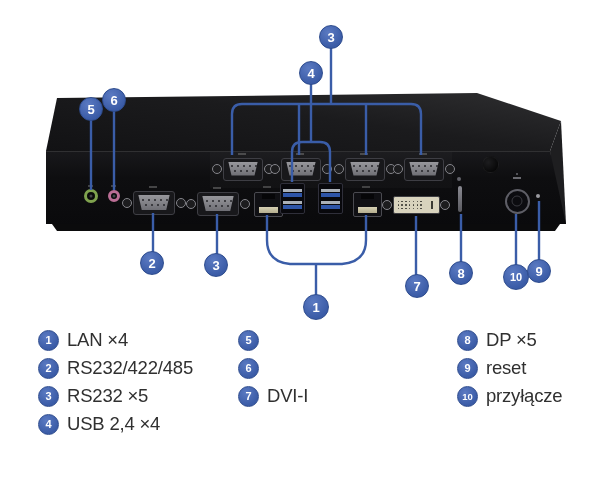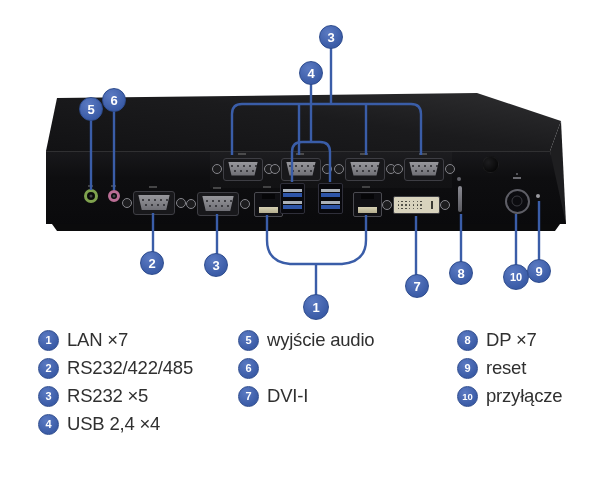--- a/index.html
+++ b/index.html
@@ -235,52 +235,51 @@
       <div class="abs callout" style="left: 316px; top: 307px; width: 24px; height: 24px; font-size: 13px;">1</div>
       <div class="abs callout" style="left: 417px; top: 286px; width: 22px; height: 22px; font-size: 13px;">7</div>
       <div class="abs callout" style="left: 461px; top: 273px; width: 22px; height: 22px; font-size: 13px;">8</div>
       <div class="abs callout" style="left: 516px; top: 277px; width: 24px; height: 24px; font-size: 11px;">10</div>
       <div class="abs callout" style="left: 539px; top: 271px; width: 22px; height: 22px; font-size: 13px;">9</div>
     </div>
 
   <div class="abs legend-col" id="legend-col-0" style="left:38px;top:326px;">
       <div class="legend-row">
         <div class="legend-circle">1</div>
-        <span class="legend-label">LAN ×7</span>
+        <span class="legend-label">LAN ×4</span>
       </div>
       <div class="legend-row">
         <div class="legend-circle">2</div>
         <span class="legend-label">RS232/422/485</span>
       </div>
       <div class="legend-row">
         <div class="legend-circle">3</div>
         <span class="legend-label">RS232 ×5</span>
       </div>
       <div class="legend-row">
         <div class="legend-circle">4</div>
         <span class="legend-label">USB 2,4 ×4</span>
       </div>
     </div>
   <div class="abs legend-col" id="legend-col-1" style="left:238px;top:326px;">
       <div class="legend-row">
         <div class="legend-circle">5</div>
-        <span class="legend-label">wyjście audio</span>
       </div>
       <div class="legend-row">
         <div class="legend-circle">6</div>
       </div>
       <div class="legend-row">
         <div class="legend-circle">7</div>
         <span class="legend-label">DVI-I</span>
       </div>
     </div>
   <div class="abs legend-col" id="legend-col-2" style="left:457px;top:326px;">
       <div class="legend-row">
         <div class="legend-circle">8</div>
-        <span class="legend-label">DP ×7</span>
+        <span class="legend-label">DP ×5</span>
       </div>
       <div class="legend-row">
         <div class="legend-circle">9</div>
         <span class="legend-label">reset</span>
       </div>
       <div class="legend-row">
         <div class="legend-circle" style="font-size: 9.5px;">10</div>
         <span class="legend-label">przyłącze</span>
       </div>
     </div>

